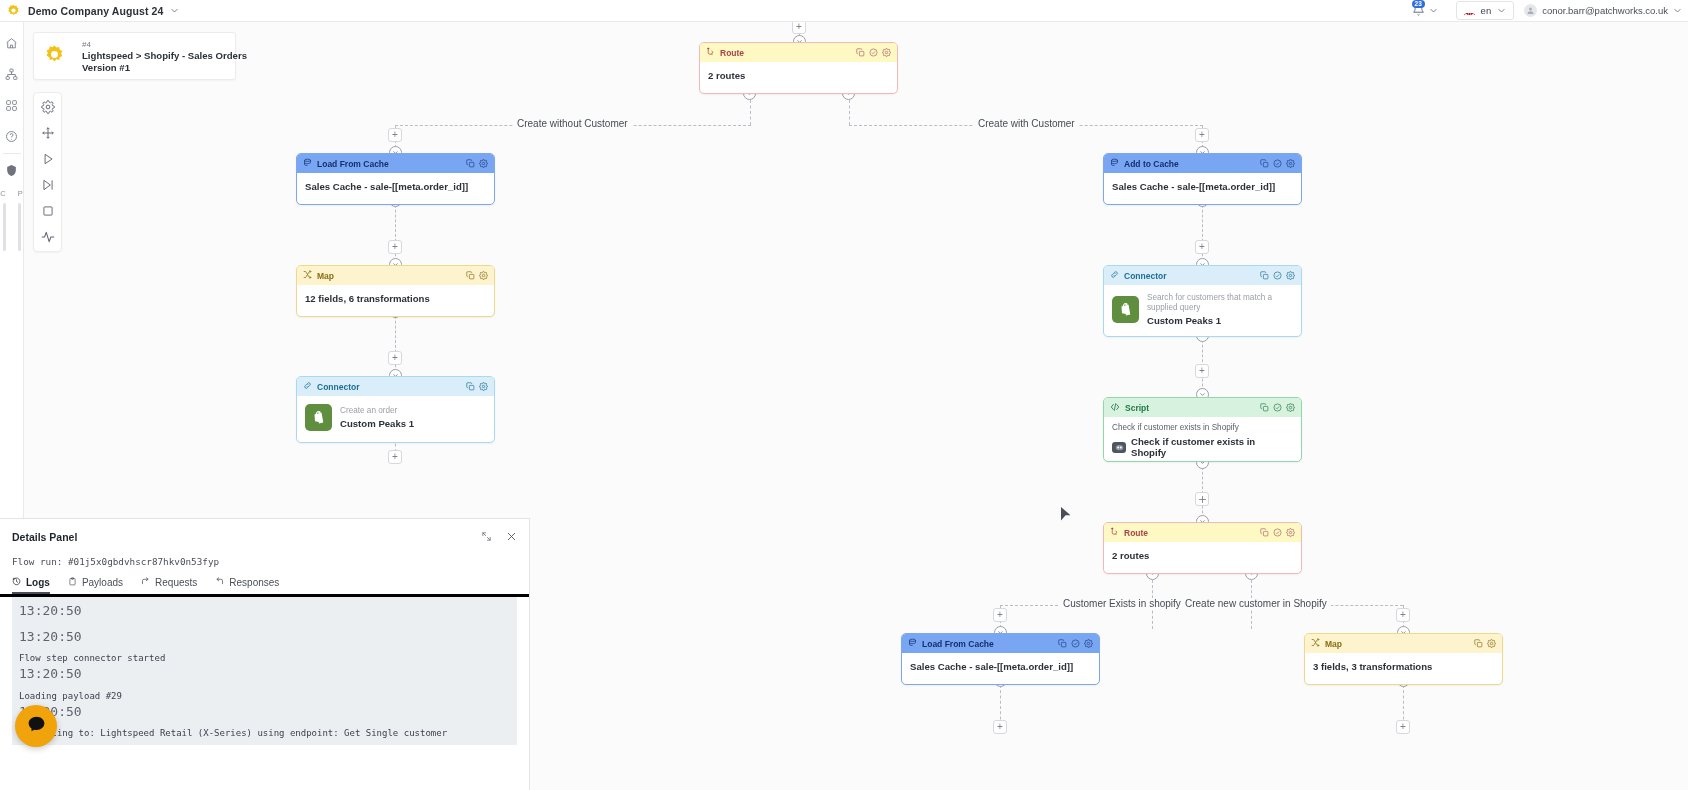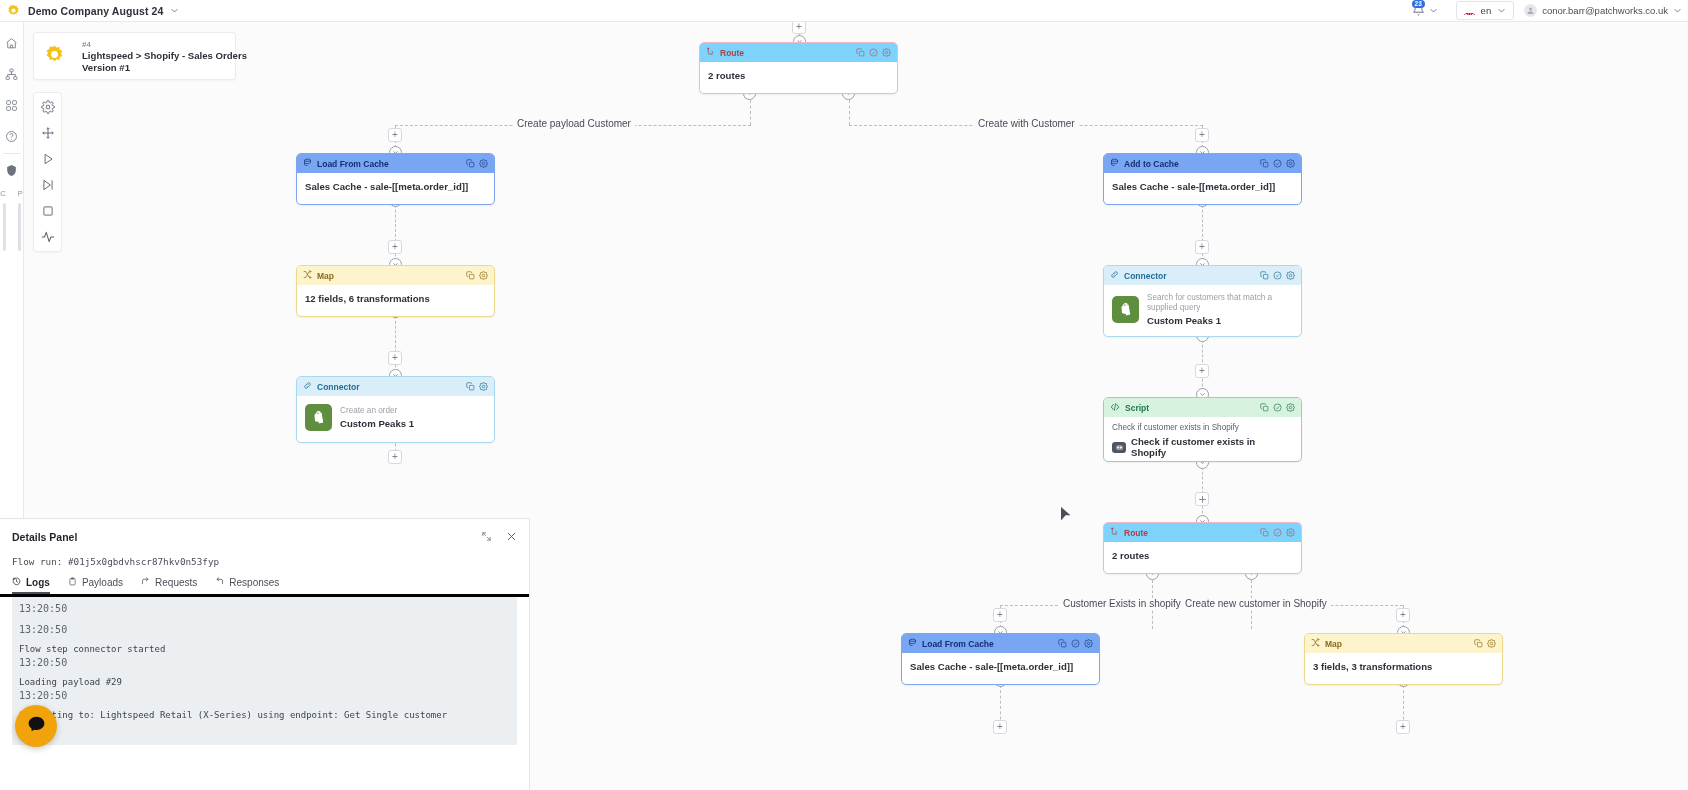--- a/index.html
+++ b/index.html
@@ -100,21 +100,21 @@
     font-size: 8.5px; font-weight: bold;
   }
   .node-head .head-icons { margin-left: auto; display: flex; gap: 4px; align-items: center; }
   .node-body { padding: 8px 8px; display: flex; align-items: center; gap: 8px; }
   .node-body-text { font-size: 9.6px; color: #2c3038; font-weight: bold; }
   .conn-sub { font-size: 8.2px; color: #9a9ea8; line-height: 1.25; font-weight: normal; }
   .conn-name { font-size: 9.6px; color: #2c3038; font-weight: bold; margin-top: 1px; }
 
   
   .n-route  { border-color: #f0b9bd; }
-  .n-route  .node-head { background: #7dd3fc; color: #a8434c; }
+  .n-route  .node-head { background: #fef9c3; color: #a8434c; }
   .n-cache-d{ border-color: #7ca7f0; }
   .n-cache-d .node-head { background: #79a6f2; color: #14306e; }
   .n-cache-d .head-icons { color: #1b3d82; }
   .n-map    { border-color: #ecd98a; }
   .n-map    .node-head { background: #fdf3cd; color: #8a6d14; }
   .n-conn   { border-color: #a9d9ef; }
   .n-conn   .node-head { background: #d9eef9; color: #1f6e95; }
   .n-script { border-color: #8fd9a8; }
   .n-script .node-head { background: #d7f2de; color: #21794a; }
 
@@ -165,21 +165,21 @@
   .tab { display: flex; align-items: center; gap: 5px; font-size: 10px; color: #4a4e58;
          padding-bottom: 6px; cursor: pointer; }
   .tab.active { color: #1f232b; font-weight: bold; box-shadow: inset 0 -2px 0 #4a4e58; }
   .logbox {
     margin: 0 12px; height: 148px; background: #eceff2; overflow: hidden;
     font-family: "DejaVu Sans Mono", monospace; padding: 4px 7px;
   }
   .log-line { font-size: 9px; color: #3b3f4a; line-height: 1.35; }
   .log-line.cut { color: #b8bcc4; }
   .log-line.ok { color: #17a24a; }
-  .log-ts { font-size: 10px; color: #5e636d; line-height: 1.5; margin-bottom: 6px; }
+  .log-ts { font-size: 13px; color: #5e636d; line-height: 1.5; margin-bottom: 6px; }
 
   .chatbubble {
     position: absolute; left: 15px; top: 705px; width: 42px; height: 42px;
     border-radius: 50%; background: #f0a30a; z-index: 40;
     display: flex; align-items: center; justify-content: center;
     box-shadow: 0 2px 6px rgba(0,0,0,.2); cursor: pointer;
   }
 
   .cursor { position: absolute; left: 1036px; top: 484px; z-index: 25; }
 </style>
@@ -379,21 +379,21 @@
     <div class="edge-h" style="left:976px; top:583px; width:153px;"></div>
     <div class="edge-v" style="left:976px; top:583px; height:28px;"></div>
 
     <div class="edge-v" style="left:1227px; top:558px; height:49px;"></div>
     <div class="edge-h" style="left:1227px; top:583px; width:152px;"></div>
     <div class="edge-v" style="left:1379px; top:583px; height:28px;"></div>
 
     <div class="edge-v" style="left:976px; top:663px; height:45px;"></div>
     <div class="edge-v" style="left:1379px; top:663px; height:45px;"></div>
 
-    <div class="edge-label" style="left:489px; top:96px;">Create payload Customer</div>
+    <div class="edge-label" style="left:489px; top:96px;">Create without Customer</div>
     <div class="edge-label" style="left:950px; top:96px;">Create with Customer</div>
     <div class="edge-label" style="left:991px; top:576px;margin-left:44px;">Customer Exists in shopify</div>
     <div class="edge-label" style="left:1157px; top:576px;">Create new customer in Shopify</div>
 
     <div class="plusbtn" style="left:768px; top:-2px;">
         <span>+</span>
       </div>
     <div class="port" style="left:769px; top:13px;">
         <svg width="7" height="7" viewBox="0 0 12 12">
           <path d="M3 4.5L6 7.5 9 4.5" stroke="#6e737e" stroke-width="1.3" fill="none" stroke-linecap="round"></path>

